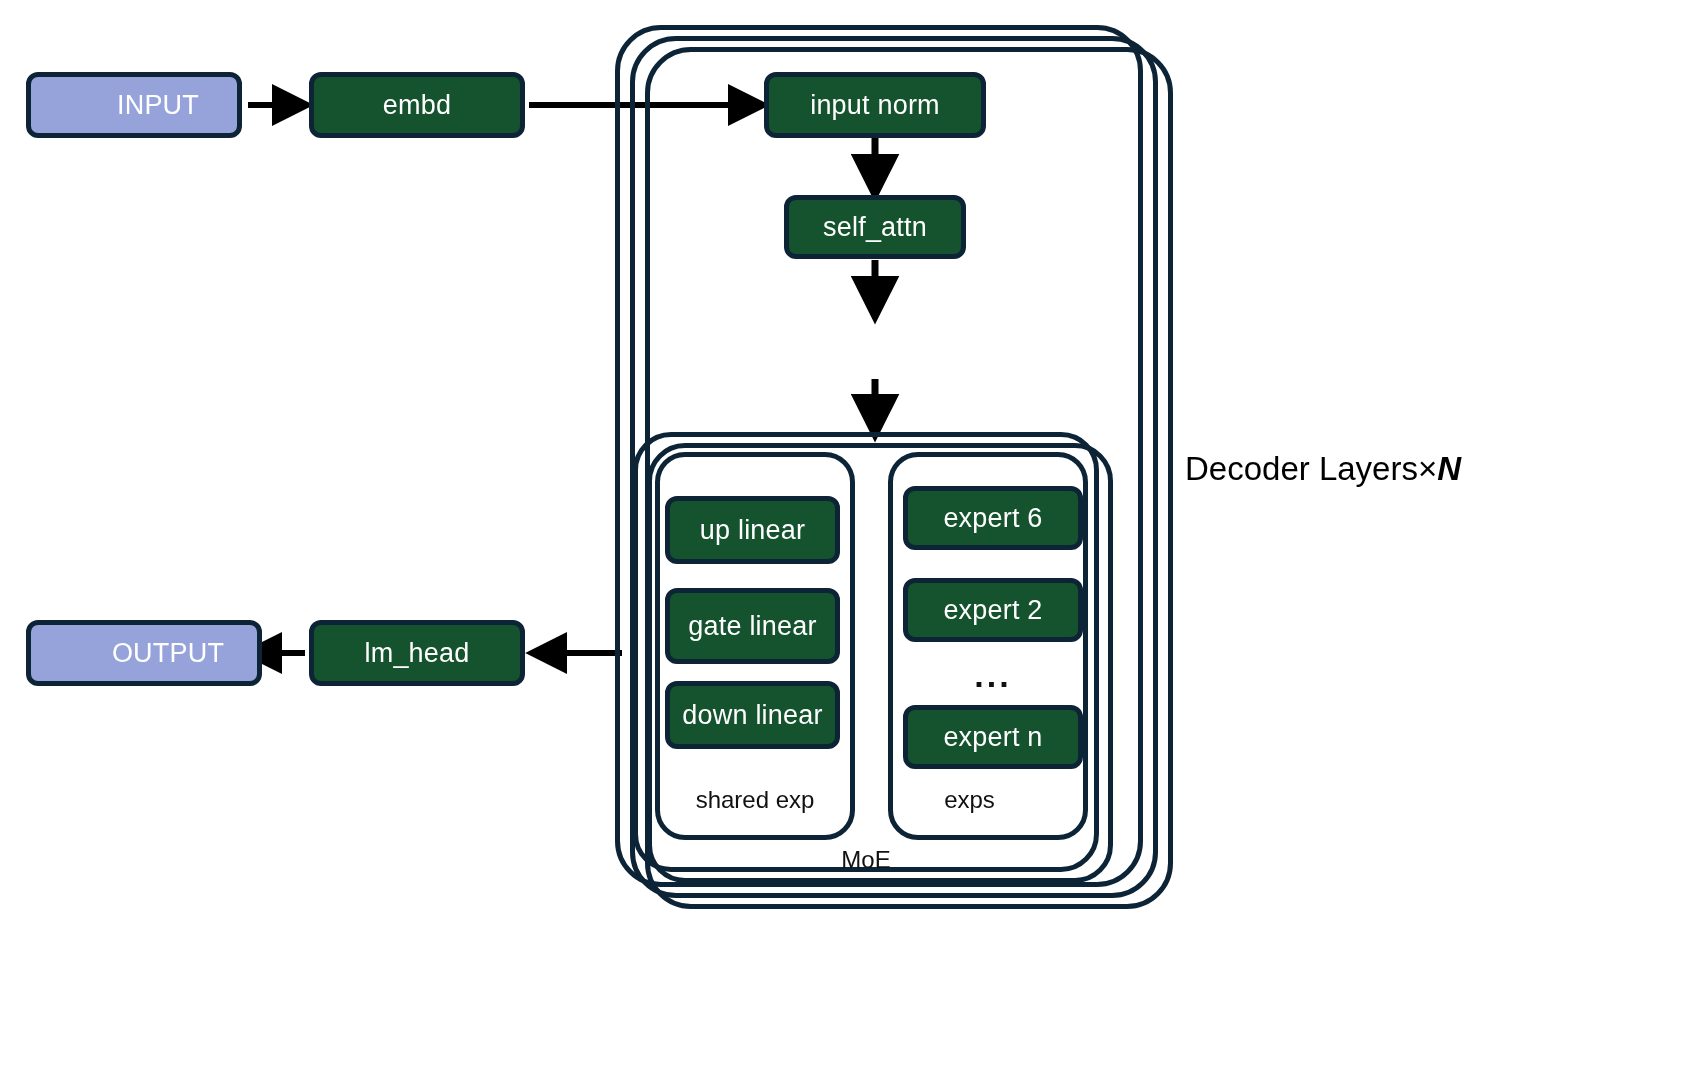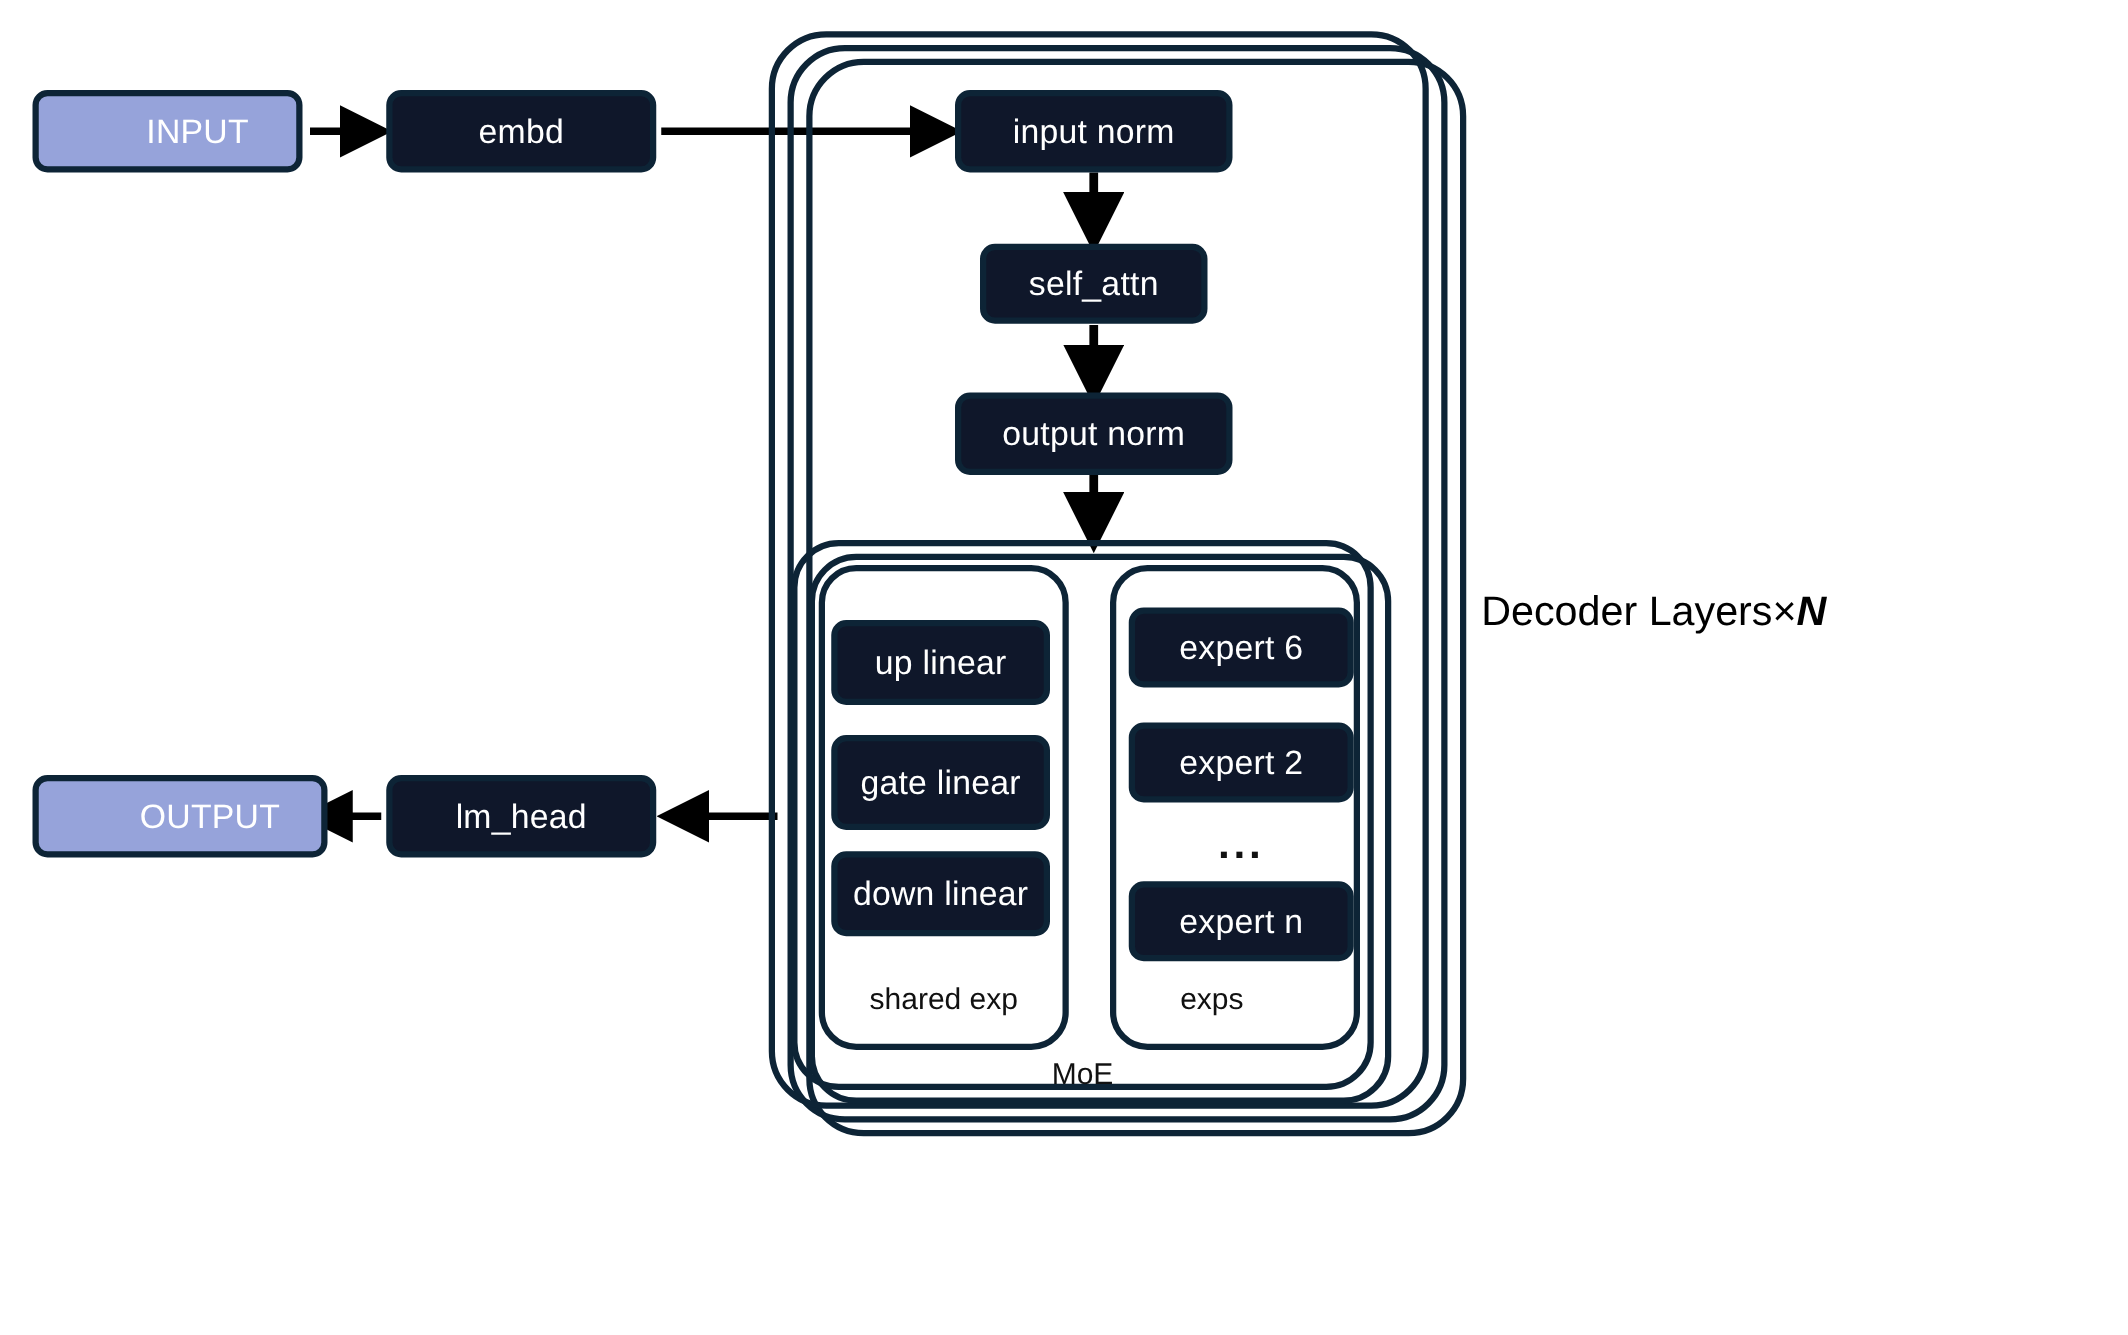--- a/index.html
+++ b/index.html
@@ -33,21 +33,21 @@
     display: flex;
     align-items: center;
     justify-content: center;
     color: #ffffff;
     font-size: 27px;
     line-height: 1;
     letter-spacing: 0.2px;
     white-space: nowrap;
   }
   .node.blue  { background: #96a3da; padding-left: 48px; }
-  .node.salmon{ background: #0f172a; }
+  .node.salmon{ background: #14532d; }
 
   
   .group {
     position: absolute;
     box-sizing: border-box;
     border: 5px solid #0d2436;
     background: transparent;
   }
   .group.decoder   { border-radius: 46px; }
   .group.moe       { border-radius: 38px; }
@@ -71,21 +71,20 @@
     font-weight: 700;
     white-space: nowrap;
   }
 
   .side-label {
     position: absolute;
     color: #000000;
     font-size: 33px;
     line-height: 1;
     white-space: nowrap;
-    margin-top: 20px;
   }
   .side-label .bold-italic {
     font-weight: 700;
     font-style: italic;
   }
 </style>
 </head>
 <body>
 
 <div id="canvas">
@@ -155,21 +154,20 @@
   <div class="group-label" style="left:888px; top:788px; width:163px;">exps</div>
 
   <div class="node blue" style="left:26px; top:72px; width:216px; height:66px;">INPUT</div>
 
   <div class="node salmon" style="left:309px; top:72px; width:216px; height:66px;">embd</div>
 
   <div class="node salmon" style="left:764px; top:72px; width:222px; height:66px;">input norm</div>
 
   <div class="node salmon" style="left:784px; top:195px; width:182px; height:64px;">self_attn</div>
 
-  <div class="node salmon" style="left:764px; top:314px; width:222px; height:66px;">output norm</div>
 
   <div class="node blue" style="left:26px; top:620px; width:236px; height:66px;">OUTPUT</div>
 
   <div class="node salmon" style="left:309px; top:620px; width:216px; height:66px;">lm_head</div>
 
   <div class="side-label" style="left:1185px; top:452px;">
     <span>Decoder Layers×</span><span class="bold-italic">N</span>
   </div>
 
 </div>

